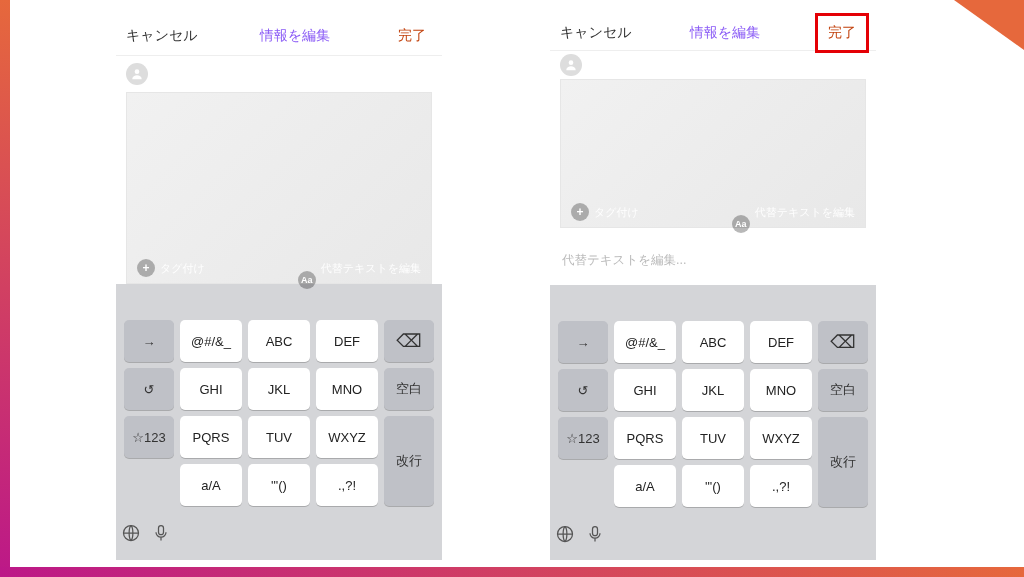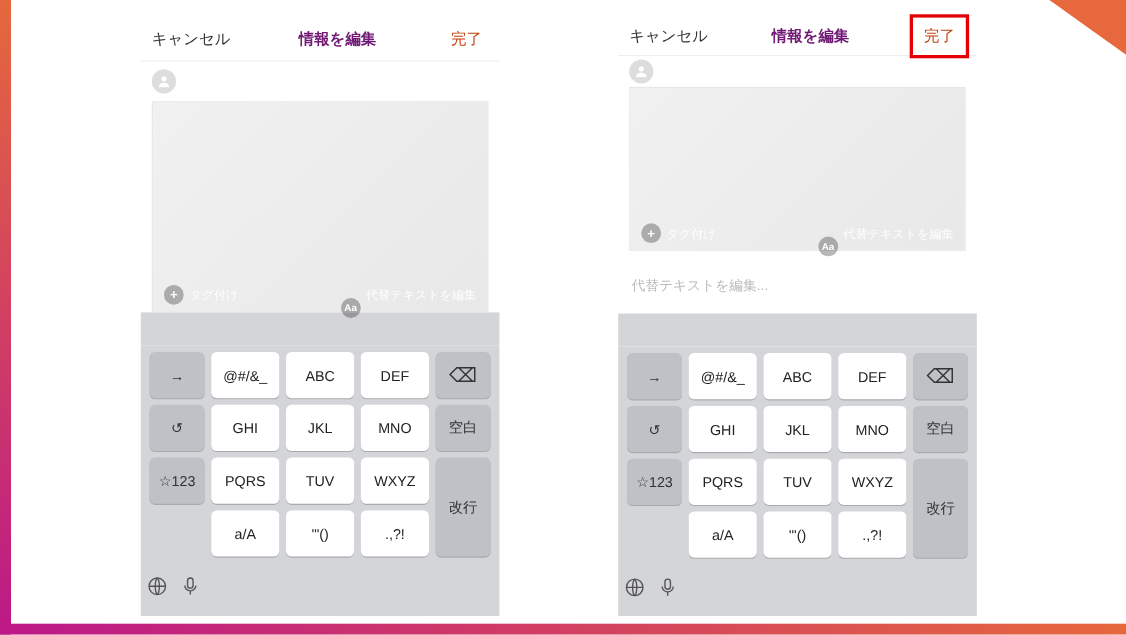--- a/index.html
+++ b/index.html
@@ -37,21 +37,21 @@
     .corner-tr::before {
       content:"";
       position:absolute;
       right:0; top:0;
       border-top: 50px solid #e6683c;
       border-left: 70px solid transparent;
     }
 
     .phones {
       position: absolute;
-      left: 128px;
+      left: 116px;
       top: 16px;
       width: 760px;
       height: 544px;
       display: flex;
       justify-content: space-between;
     }
     .phone {
       width: 326px;
       height: 544px;
       background: #fff;
@@ -63,21 +63,21 @@
     .navbar {
       height: 40px;
       display: flex;
       align-items: center;
       justify-content: space-between;
       padding: 0 10px;
       border-bottom: 1px solid #eee;
       font-size: 14px;
     }
     .nav-cancel { color:#333; }
-    .nav-title { font-weight:700; color:#701a75; }
+    .nav-title { font-weight:400; color:#8b5cf6; }
     .nav-done { color:#c2410c; padding: 2px 6px;}
 
     .highlight-red {
       outline: 3px solid #e40005;
       outline-offset: 0px;
     }
 
     .avatar-row {
       height: 36px;
       display:flex;

